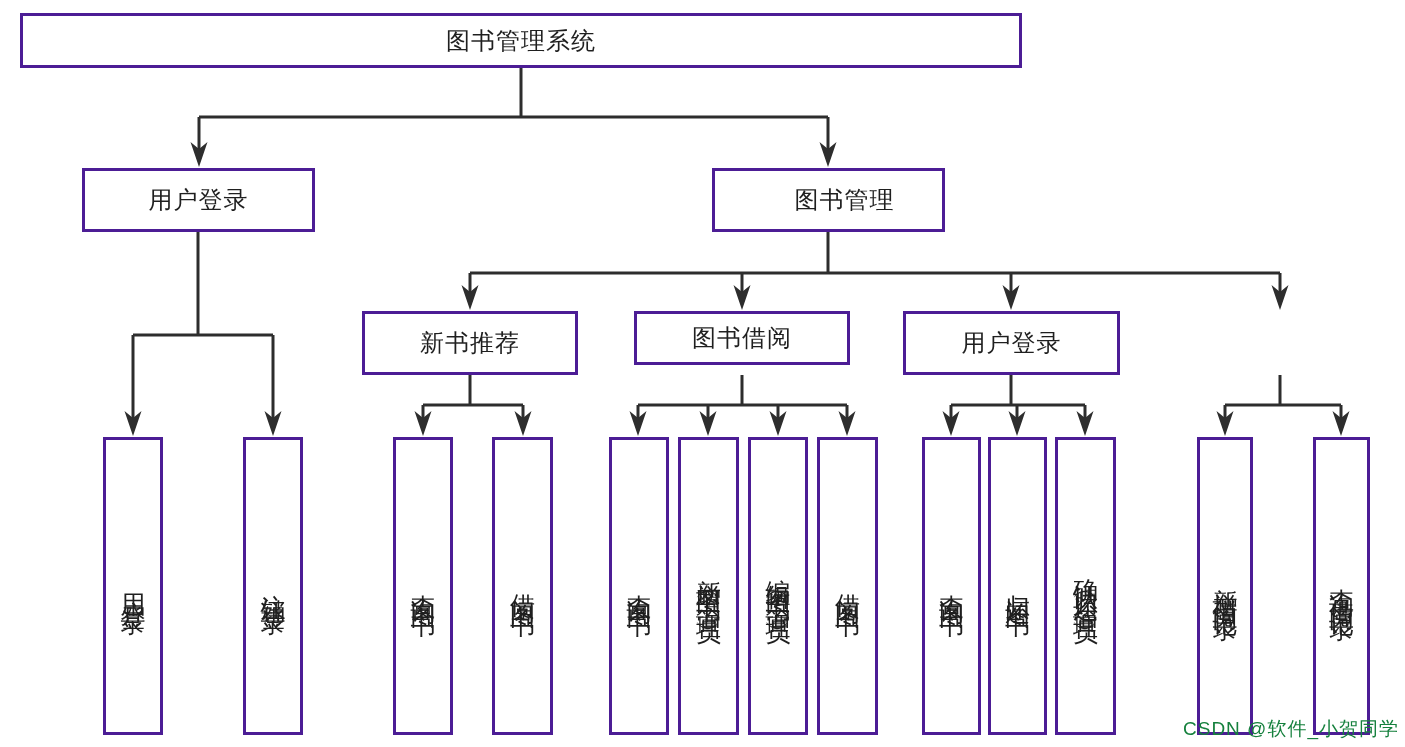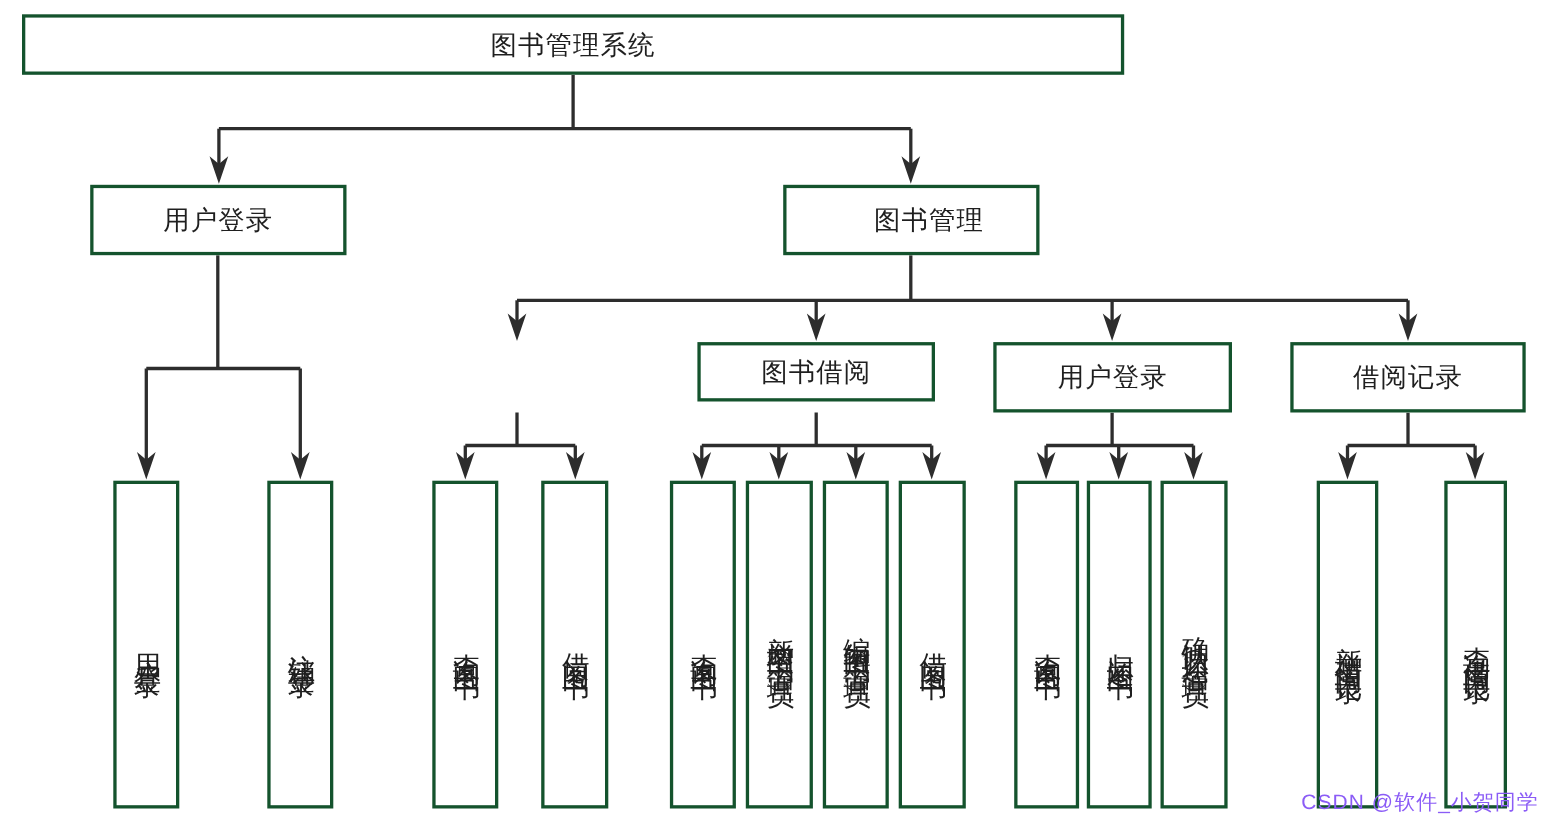--- a/index.html
+++ b/index.html
@@ -2,21 +2,21 @@
 <html><head>
 <meta charset="utf-8">
 <style>
   html,body{margin:0;padding:0;background:#ffffff;}
   .canvas{
     position:relative;width:1405px;height:747px;background:#ffffff;overflow:hidden;
     font-family:"Liberation Sans","DejaVu Sans",sans-serif;color:#1f1f1f;
   }
   .wires{position:absolute;left:0;top:0;width:1405px;height:747px;pointer-events:none;}
   .node{
-    position:absolute;box-sizing:border-box;border:3px solid #14532d;background:#ffffff;
+    position:absolute;box-sizing:border-box;border:3px solid #4c1d95;background:#ffffff;
     display:flex;align-items:center;justify-content:center;
   }
   .hlabel{font-size:24px;letter-spacing:1px;white-space:nowrap;}
   .leaf{top:437px;height:298px;}
   .vtext{
     writing-mode:vertical-rl;text-orientation:mixed;
     font-size:25px;letter-spacing:6px;line-height:1;white-space:nowrap;
   }
   
   .n-root{left:20px;top:13px;width:1002px;height:55px;}
@@ -34,21 +34,21 @@
   .n-leaf-5{left:678px;width:61px;}
   .n-leaf-6{left:748px;width:60px;}
   .n-leaf-7{left:817px;width:61px;}
   .n-leaf-8{left:922px;width:59px;}
   .n-leaf-9{left:988px;width:59px;}
   .n-leaf-10{left:1055px;width:61px;}
   .n-leaf-11{left:1197px;width:56px;}
   .n-leaf-12{left:1313px;width:57px;}
   .watermark{
     position:absolute;left:1183px;top:716px;width:210px;
-    font-size:19px;letter-spacing:1px;color:#8b5cf6;white-space:nowrap;z-index:5;
+    font-size:19px;letter-spacing:1px;color:#15803d;white-space:nowrap;z-index:5;
   }
 </style>
 </head>
 <body>
 
 <div class="canvas">
 
   <svg class="wires" viewBox="0 0 1405 747" xmlns="http://www.w3.org/2000/svg">
     <g stroke="#2d2d2d" stroke-width="3" fill="none">
 
@@ -119,28 +119,28 @@
     <span class="hlabel">图书管理系统</span>
   </div>
 
   <div class="node n-l2-0">
     <span class="hlabel">用户登录</span>
   </div>
   <div class="node n-l2-1">
     <span class="hlabel">图书管理</span>
   </div>
 
+  <div class="node n-l3-0">
+    <span class="hlabel">新书推荐</span>
+  </div>
   <div class="node n-l3-1">
     <span class="hlabel">图书借阅</span>
   </div>
   <div class="node n-l3-2">
     <span class="hlabel">用户登录</span>
-  </div>
-  <div class="node n-l3-3">
-    <span class="hlabel">借阅记录</span>
   </div>
 
   <div class="node leaf n-leaf-0">
     <span class="vtext">用户登录</span>
   </div>
   <div class="node leaf n-leaf-1">
     <span class="vtext">注销登录</span>
   </div>
   <div class="node leaf n-leaf-2">
     <span class="vtext">查询图书</span>

